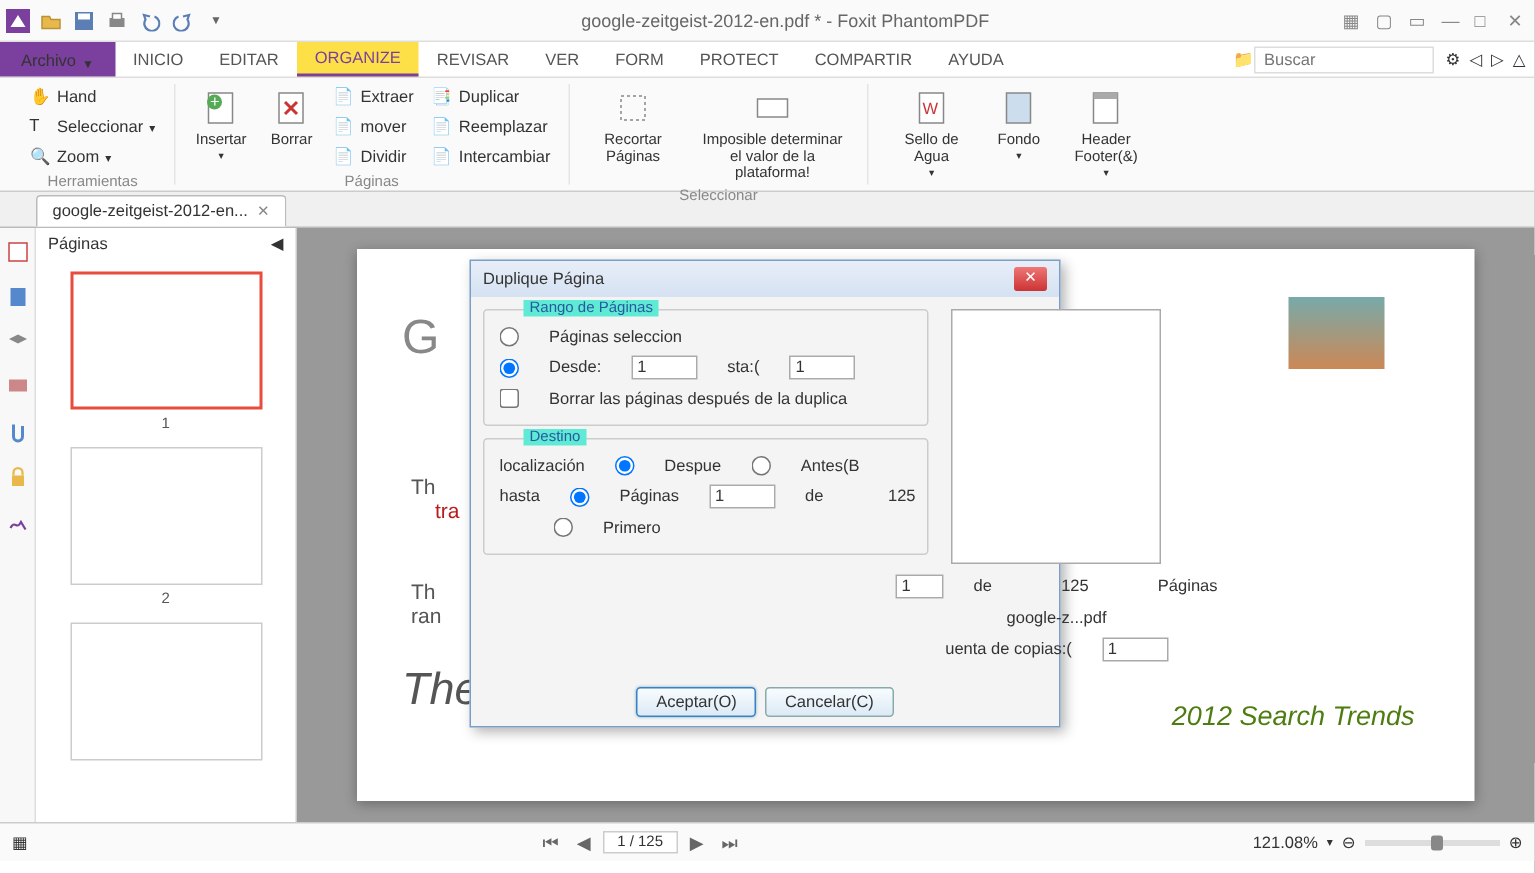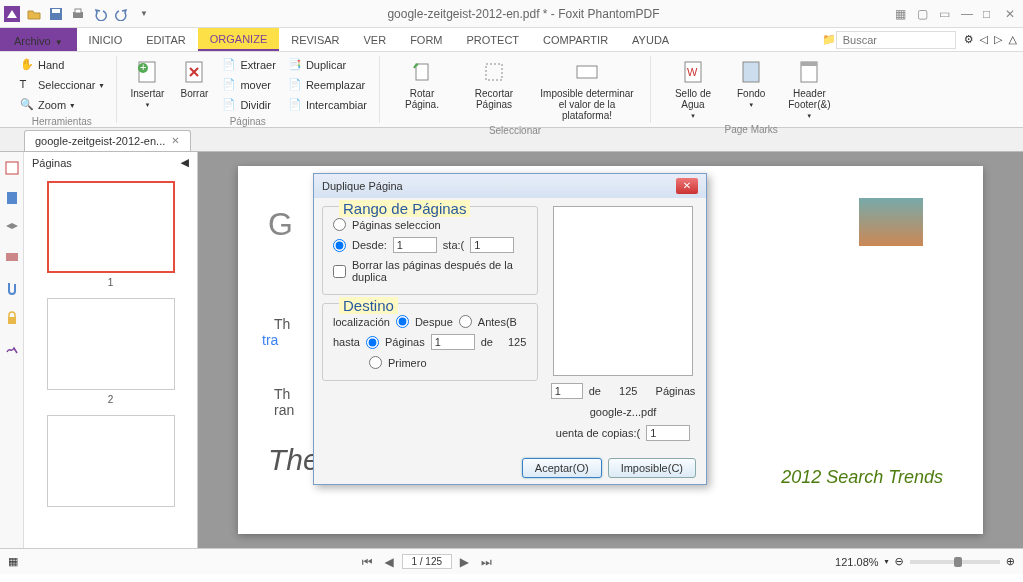--- a/index.html
+++ b/index.html
@@ -56,27 +56,27 @@
 .zoom-track{width:90px;height:4px;background:#ddd;position:relative}
 .zoom-thumb{position:absolute;left:44px;top:-3px;width:8px;height:10px;background:#888;border-radius:2px}
 
 .dialog{position:absolute;left:313px;top:173px;width:394px;background:#f4f4f4;border:1px solid #7b9ec9;box-shadow:3px 3px 8px rgba(0,0,0,.3)}
 .dialog .dtitle{background:linear-gradient(#e8eef8,#d5e2f2);padding:4px 8px;display:flex;justify-content:space-between;align-items:center;font-size:11px;color:#333}
 .dialog .dtitle .dclose{width:22px;height:16px;background:linear-gradient(#e77,#c33);color:#fff;text-align:center;border-radius:2px;font-size:10px;line-height:16px;cursor:pointer}
 .dialog .dbody{display:flex;padding:8px;gap:10px}
 .dcol-left{flex:1}
 .dcol-right{width:150px;display:flex;flex-direction:column;align-items:center;gap:4px}
 .dgroup{border:1px solid #ccc;border-radius:3px;padding:8px 8px 8px 10px;margin-bottom:8px;position:relative}
-.dgroup .glbl{position:absolute;top:-7px;left:16px;background:#fef9c3;padding:0 4px;font-size:15px;color:#2a5a9e}
-.drow{display:flex;align-items:center;gap:6px;padding:3px 0;font-size:11px}
+.dgroup .glbl{position:absolute;top:-7px;left:26px;background:#5eead4;padding:0 4px;font-size:10px;color:#2a5a9e}
+.drow{display:flex;align-items:center;gap:20px;padding:3px 0;font-size:11px}
 .drow input[type=radio]{margin:0}
 .drow input[type=checkbox]{margin:0}
 .drow .num{width:44px;border:1px solid #aaa;padding:1px 3px;font-size:11px}
 .preview-box{width:140px;height:170px;border:1px solid #aaa;background:#fff}
-.dactions{display:flex;justify-content:flex-end;gap:6px;padding:6px 10px}
+.dactions{display:flex;justify-content:center;gap:6px;padding:6px 10px}
 .dactions button{padding:3px 12px;border:1px solid #8aa;background:linear-gradient(#f8fcff,#dceaf5);border-radius:3px;cursor:pointer;font-size:11px}
 .dactions button.primary{border-color:#3a80c4;box-shadow:0 0 2px #6ab}
 
 svg{display:block}
 </style>
 </head>
 <body>
 
 <div class="titlebar">
   <div class="qat">
@@ -226,29 +226,20 @@
           </div>
       </div>
     </div>
     <div class="lbl">Páginas</div>
   </div>
   <div class="rgroup">
     <div class="items">
       <div class="rbtn-big">
           <span class="ic">
             <svg width="28" height="28">
-              <rect x="8" y="6" width="12" height="16" fill="#fff" stroke="#888"></rect>
-              <path d="M6 10a8 8 0 0 1 4-4" fill="none" stroke="#5a5" stroke-width="2"></path>
-            </svg>
-          </span>
-          <span>Rotar Página.</span>
-        </div>
-      <div class="rbtn-big">
-          <span class="ic">
-            <svg width="28" height="28">
               <rect x="6" y="6" width="16" height="16" fill="none" stroke="#888" stroke-dasharray="2"></rect>
             </svg>
           </span>
           <span>Recortar Páginas</span>
         </div>
       <div class="rbtn-big" style="max-width:110px">
           <span class="ic">
             <svg width="28" height="28">
               <rect x="4" y="8" width="20" height="12" fill="#fff" stroke="#888"></rect>
             </svg>
@@ -283,21 +274,20 @@
           <span class="ic">
             <svg width="28" height="28">
               <rect x="6" y="4" width="16" height="20" fill="#fff" stroke="#888"></rect>
               <rect x="6" y="4" width="16" height="4" fill="#aaa"></rect>
             </svg>
           </span>
           <span>Header Footer(&amp;)</span>
           <span style="font-size:7px">▾</span>
         </div>
     </div>
-    <div class="lbl">Page Marks</div>
   </div>
 </div>
 
 <div class="tab-strip">
   <div class="doc-tab">
     <span>google-zeitgeist-2012-en...</span>
     <span class="x">✕</span>
   </div>
 </div>
 
@@ -351,21 +341,21 @@
       <div class="thumb"></div>
       <div class="thumb-num">2</div>
       <div class="thumb"></div>
     </div>
   </div>
   <div class="canvas">
     <div class="page">
       <div class="glogo">G</div>
       <div class="img-thumb"></div>
       <div style="position:absolute;left:36px;top:150px;font-size:14px;color:#555">Th</div>
-      <div style="position:absolute;left:24px;top:166px;font-size:14px;color:#3b82f6">tra</div>
+      <div style="position:absolute;left:52px;top:166px;font-size:14px;color:#b91c1c">tra</div>
       <div style="position:absolute;left:36px;top:220px;font-size:14px;color:#555">Th</div>
       <div style="position:absolute;left:36px;top:236px;font-size:14px;color:#555">ran</div>
       <div class="the-world">The World</div>
       <div class="trends">2012 Search Trends</div>
     </div>
   </div>
 </div>
 
 <div class="statusbar">
   <span>▦</span>
@@ -433,15 +423,15 @@
       <div class="drow"><input class="num" style="width: 32px;" value="1"><span>de</span>&nbsp;&nbsp;<span>125</span>&nbsp;&nbsp;<span>Páginas</span></div>
       <div>google-z...pdf</div>
       <div class="drow">
           <span>uenta de copias:(</span>
           <input class="num" value="1" style="">
         </div>
     </div>
   </div>
   <div class="dactions">
     <button class="primary">Aceptar(O)</button>
-    <button>Imposible(C)</button>
+    <button>Cancelar(C)</button>
   </div>
 </div>
 
 </body></html>

